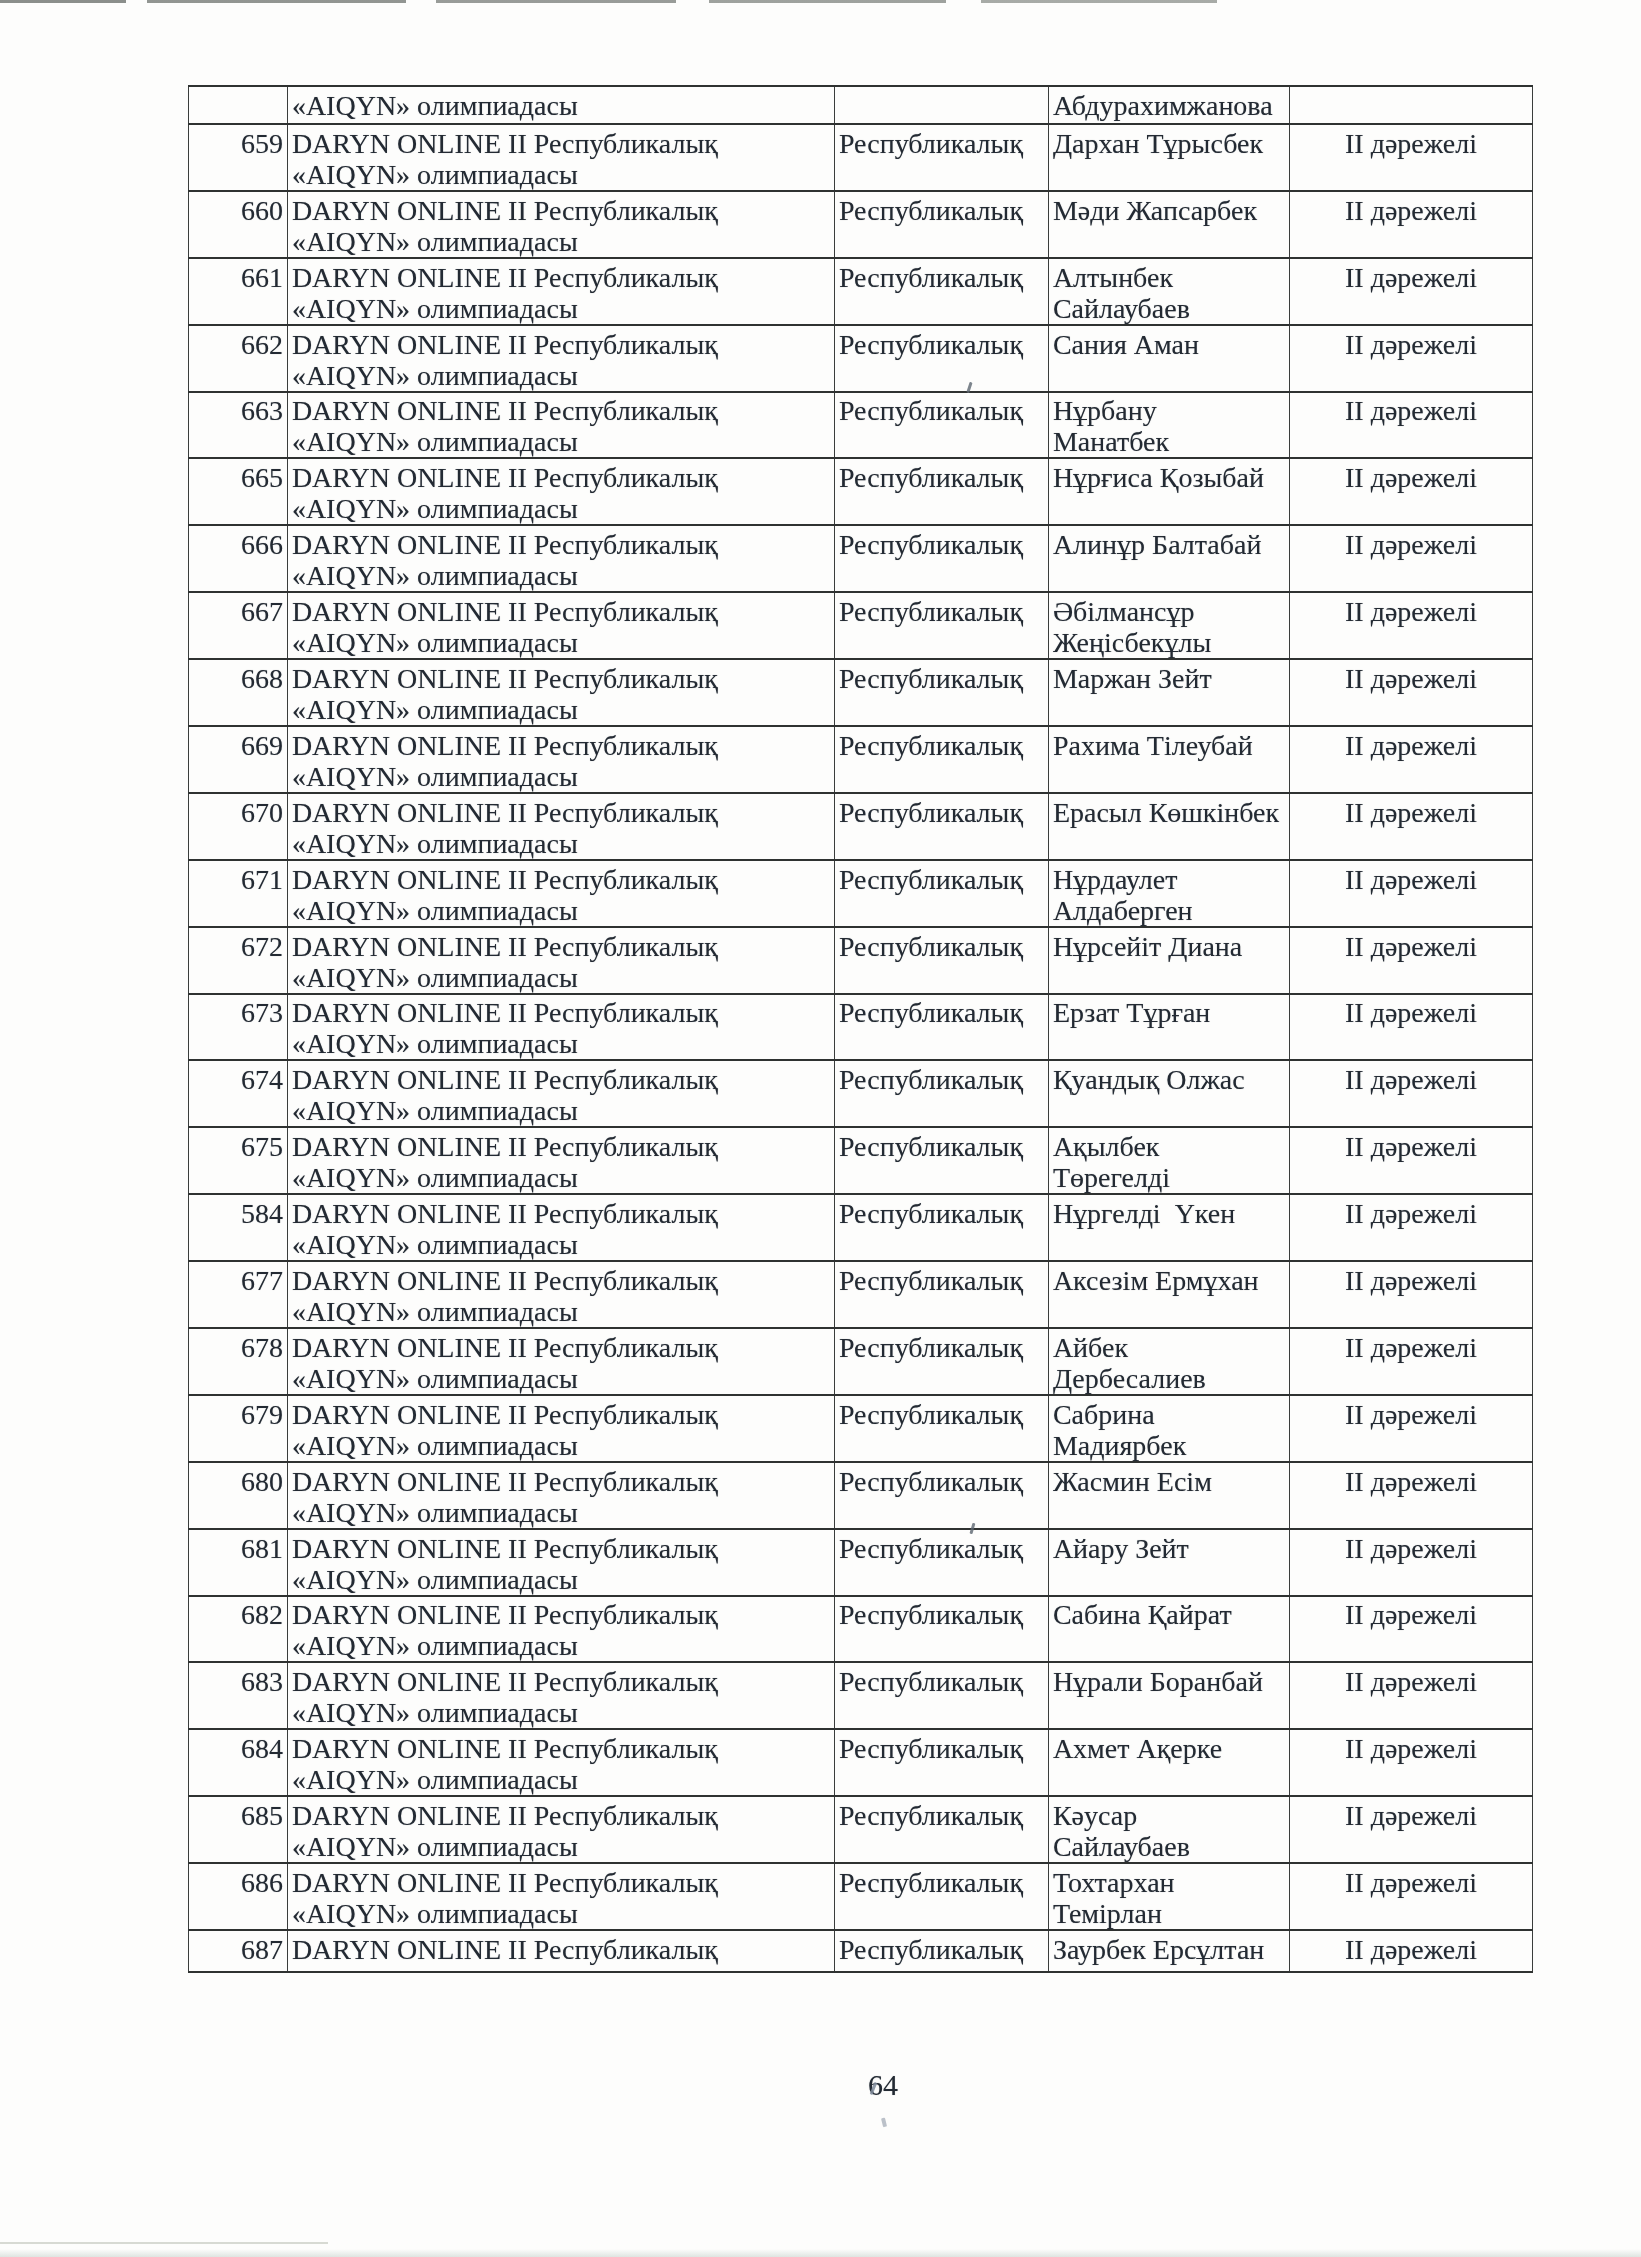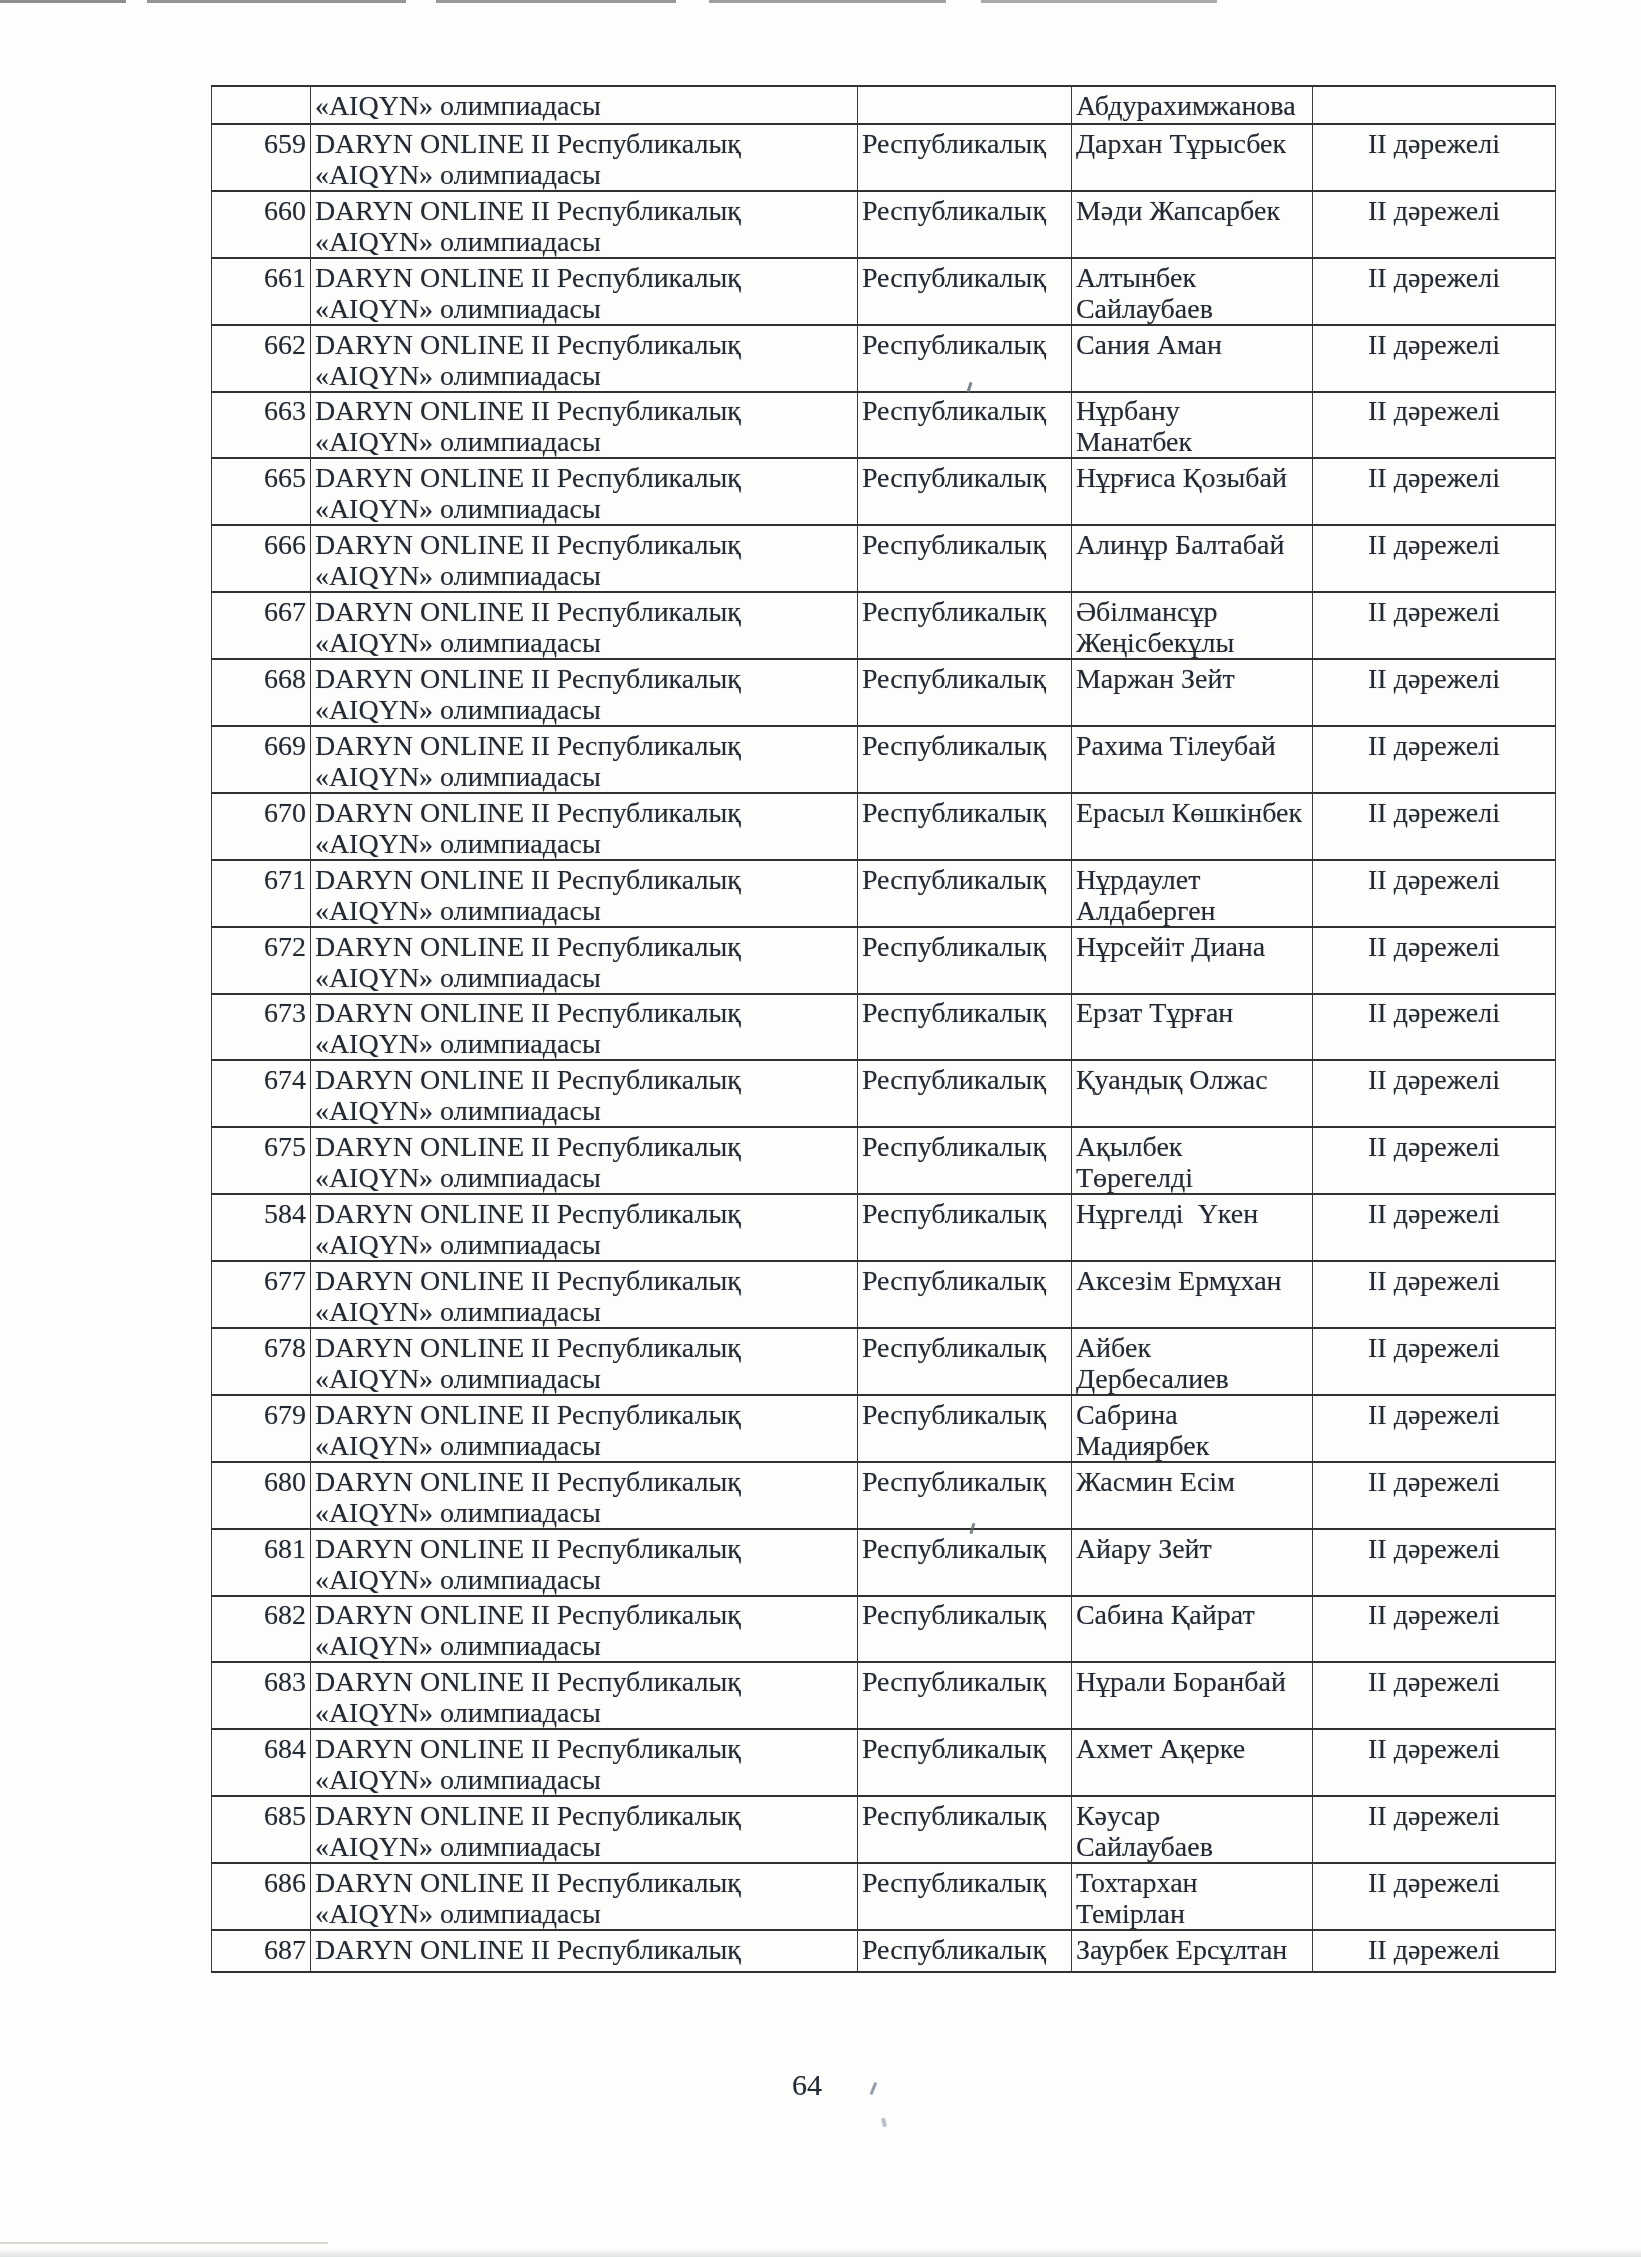--- a/index.html
+++ b/index.html
@@ -37,21 +37,21 @@
     background:#d7dad3;
   }
   .speck{position:absolute;border-radius:1px;}
   .speck-64-a{left:872px;top:2082px;width:2.9px;height:12.6px;transform:rotate(22deg);background:#808c9c;opacity:.85;}
   .speck-64-b{left:882px;top:2118px;width:3.9px;height:8.7px;transform:rotate(-14deg);background:#98a2ae;opacity:.65;}
   .mark-662{left:968px;top:382px;width:2.9px;height:10.6px;transform:rotate(18deg);background:#5c6670;opacity:.8;}
   .mark-679{left:971px;top:1523px;width:2.9px;height:10.6px;transform:rotate(16deg);background:#5c6670;opacity:.8;}
 
   
   table.awards{
-    position:absolute;left:211px;top:85px;
+    position:absolute;left:188px;top:85px;
     width:1242px;
     border-collapse:collapse;
     table-layout:fixed;
     font-size:28px;
     line-height:31px;
     text-shadow:0 0 1px rgba(35,42,51,.35);
   }
   table.awards td{
     border-left:1.9px solid var(--border-color);
     border-right:1.9px solid var(--border-color);
@@ -65,21 +65,21 @@
   tr.partial td{height:38px;}
   tr.last td{height:42px;}
   td.c-num{text-align:right;padding-top:3.9px;}
   td.c-event{white-space:pre;padding-left:11.6px;}
   td.c-level{padding-left:7.7px;}
   td.c-name{white-space:pre;padding-left:7.7px;padding-right:0;}
   td.c-degree{text-align:center;margin-left:48px;}
 
   .page-number{
     position:absolute;left:792px;top:2068px;width:106px;
-    font-size:30px;text-align:left;
+    font-size:30px;text-align:right;
     text-shadow:0 0 1px rgba(35,42,51,.35);
   }
 </style>
 </head>
 <body>
 
 <div class="page">
 
   <div class="top-edge"></div>
 

